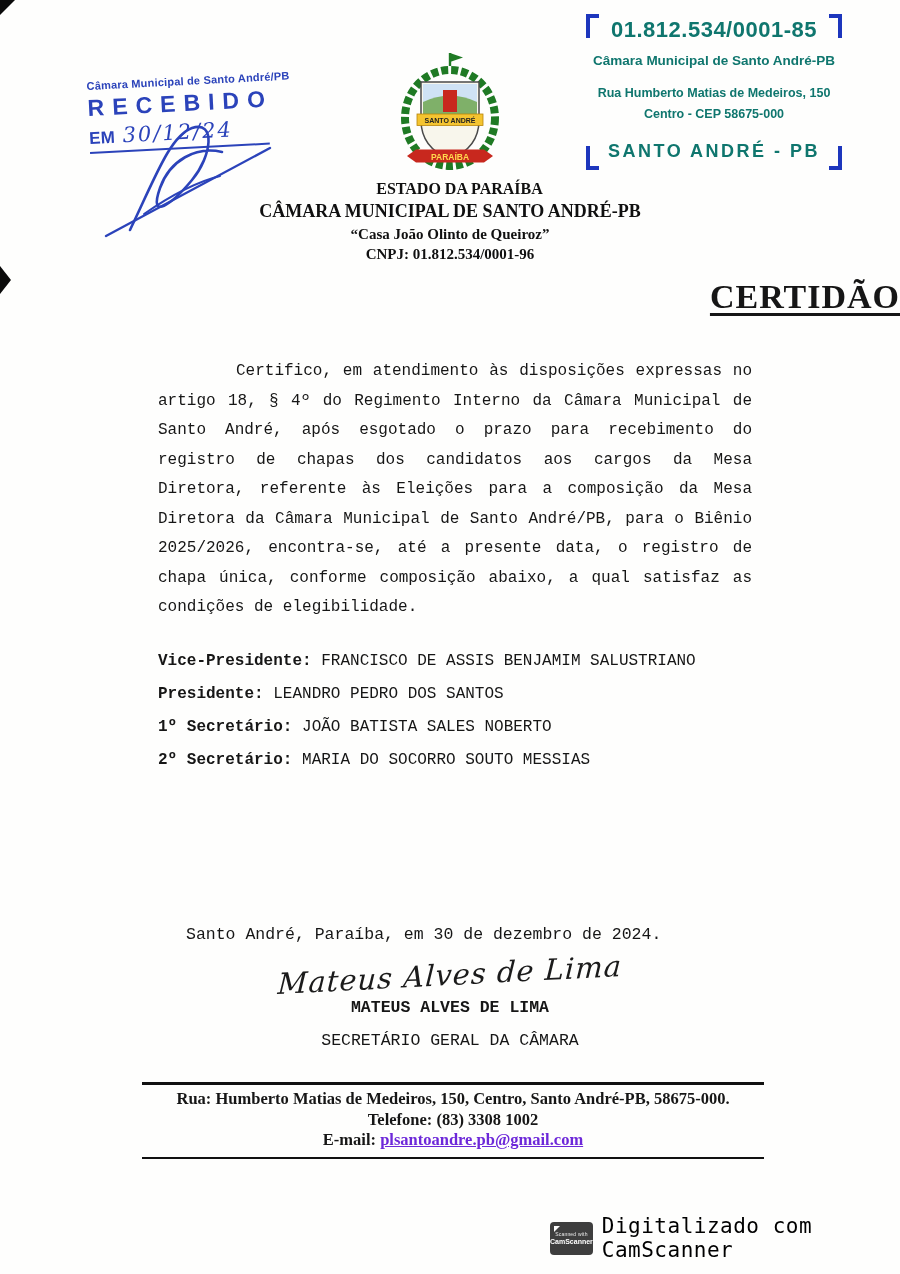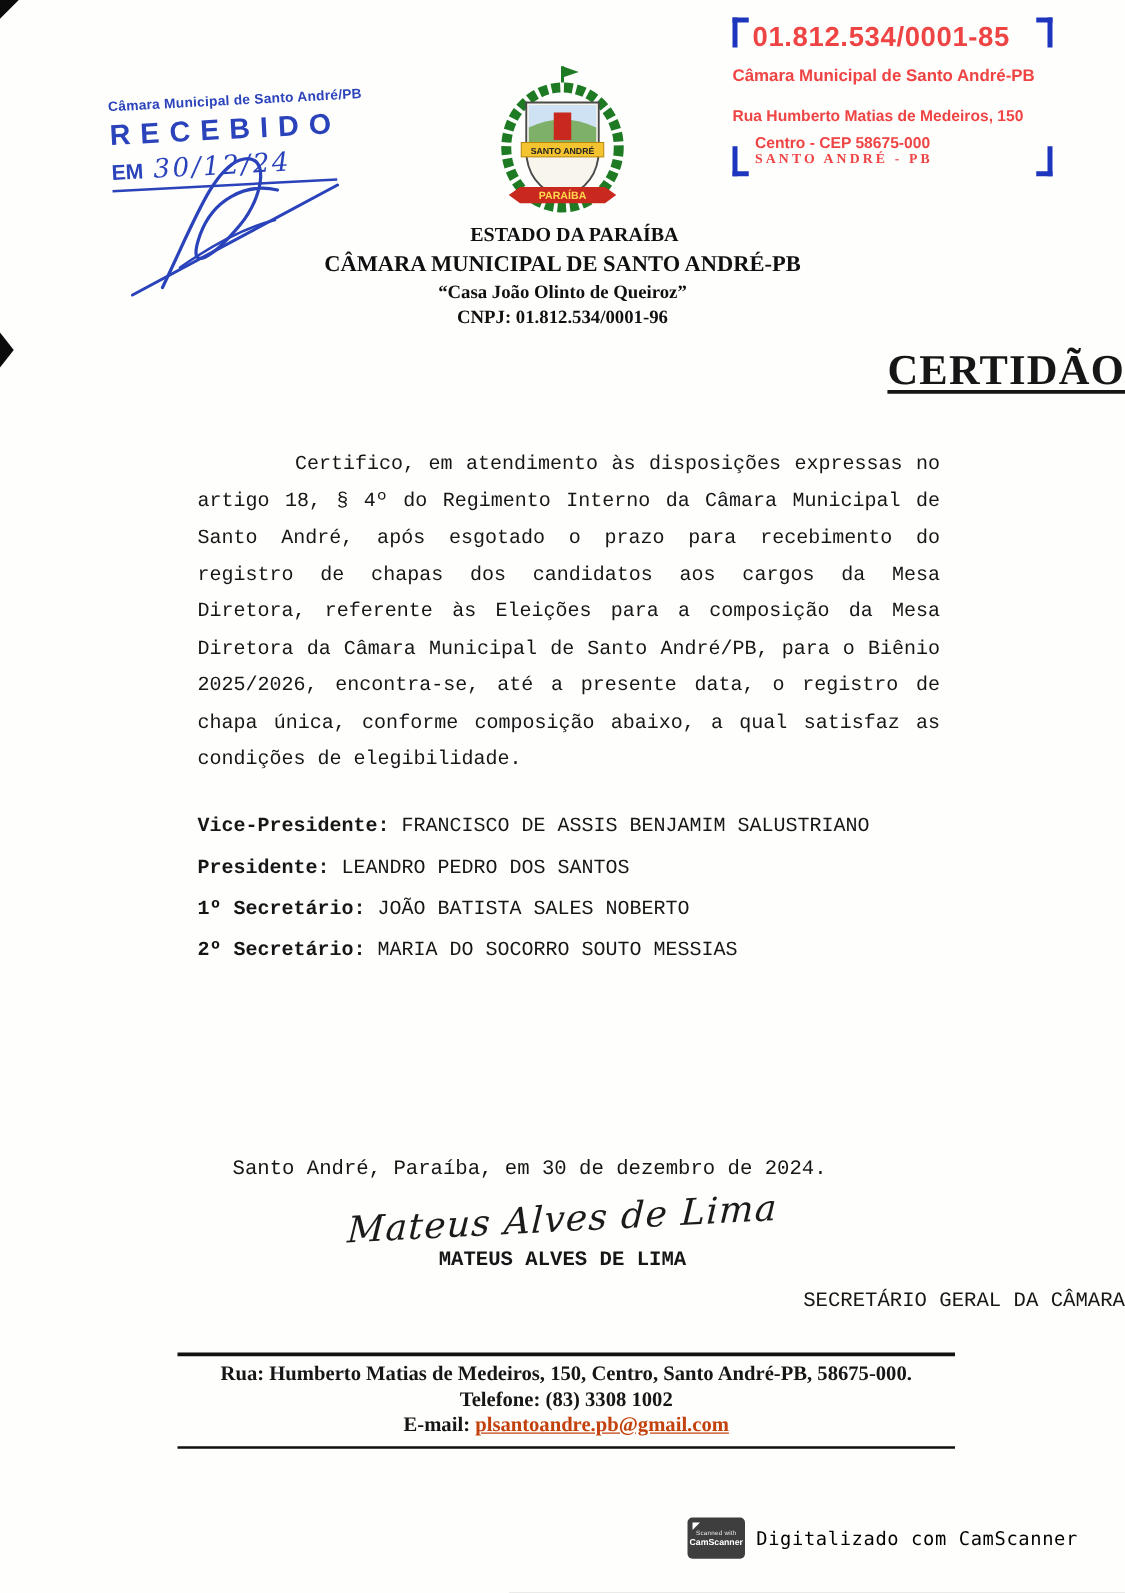--- a/index.html
+++ b/index.html
@@ -18,34 +18,34 @@
     transform:rotate(-3deg); font-family:"Liberation Sans", sans-serif; }
   .rs-org { font-size:11px; font-weight:bold; letter-spacing:0.2px; }
   .rs-label { font-size:23px; font-weight:bold; letter-spacing:8px; margin-top:3px; }
   .rs-em-row { font-size:17px; font-weight:bold; margin-top:3px; width:180px;
     border-bottom:2px solid #2b43ba; padding-bottom:3px; }
   .rs-date { font-family:"DejaVu Serif", serif; font-style:italic; font-weight:normal;
     font-size:21px; margin-left:8px; letter-spacing:2px; }
   .rs-sig-svg { position:absolute; left:100px; top:118px; }
 
   
-  .reg-stamp { position:absolute; left:586px; top:14px; width:256px; color:#ef4444;
-    text-align:left; font-family:"Liberation Sans", sans-serif; }
+  .reg-stamp { position:absolute; left:586px; top:14px; width:256px; color:#0f766e;
+    text-align:center; font-family:"Liberation Sans", sans-serif; }
   .cb { position:absolute; width:13px; height:24px; border-color:#1d36bd; }
   .cb-tl { left:0; top:0; border-left:4px solid #1d36bd; border-top:4px solid #1d36bd; }
   .cb-tr { right:0; top:0; border-right:4px solid #1d36bd; border-top:4px solid #1d36bd; }
   .cb-bl { left:0; bottom:0; border-left:4px solid #1d36bd; border-bottom:4px solid #1d36bd; }
   .cb-br { right:0; bottom:0; border-right:4px solid #1d36bd; border-bottom:4px solid #1d36bd; }
   .reg-number-wrap { position:relative; padding:3px 16px 5px; }
   .reg-number { font-size:22px; font-weight:bold; letter-spacing:0.5px; }
   .reg-org { font-size:13.5px; font-weight:bold; margin-top:5px; }
   .reg-street { font-size:12.5px; font-weight:bold; margin-top:18px; }
   .reg-bottom { position:relative; margin-top:4px; padding:3px 18px 8px; }
   .reg-district { font-size:12.5px; font-weight:bold; }
-  .reg-city { font-size:11px; font-weight:bold; letter-spacing:2.5px; margin-top:0;font-family:Liberation Serif, serif; }
+  .reg-city { font-size:18px; font-weight:bold; letter-spacing:2.5px; margin-top:20px; }
 
   
   .crest { position:absolute; left:50%; top:50px; transform:translateX(-50%); }
 
   
   .letterhead { position:absolute; top:180px; left:0; width:100%; text-align:center;
     font-weight:bold; color:#101010; }
   .lh-state { font-size:16px;padding-left:19px; }
   .lh-chamber { font-size:18px; margin-top:3px; }
   .lh-house { font-size:15px; margin-top:4px; }
@@ -66,39 +66,39 @@
   .members strong { font-weight:bold; }
   .affirmation { position:absolute; left:236px; top:855px; font-size:16.5px; }
   .dateline { position:absolute; left:186px; top:925px; font-size:16.5px; }
 
   
   .signature-script { position:absolute; left:0; top:958px; width:100%; text-align:center;
     font-family:"DejaVu Serif", serif; font-style:italic; font-size:29px; color:#1b1b1b;
     transform:rotate(-3deg) skewX(-6deg); letter-spacing:1px; }
   .signer-name { position:absolute; left:0; top:998px; width:100%; text-align:center;
     font-size:16.5px; font-weight:bold; }
-  .signer-role { position:absolute; left:0; top:1031px; width:100%; text-align:right;
+  .signer-role { position:absolute; left:0; top:1031px; width:100%; text-align:center;
     font-size:16.5px; }
 
   
   .footer { position:absolute; left:142px; top:1082px; width:622px; text-align:center;
     border-top:3px solid #111; border-bottom:2.5px solid #111;
     font-weight:bold; font-size:16.5px; line-height:20.5px; padding:4px 0 6px; }
-  .footer a { color:#c2410c; text-decoration:underline; font-weight:bold; }
+  .footer a { color:#6d28d9; text-decoration:underline; font-weight:bold; }
 
   
   .scan-caption { position:absolute; left:550px; top:1214px; display:flex; align-items:center; gap:9px; }
   .cs-badge { width:46px; height:33px; background:#3e3e3e; border-radius:4px; color:#fff;
     display:flex; flex-direction:column; align-items:center; justify-content:center;
     font-family:"Liberation Sans", sans-serif; position:relative; }
   .cs-badge .cs-top { font-size:5px; letter-spacing:0.2px; opacity:0.9; }
   .cs-badge .cs-brand { font-size:7px; font-weight:bold; margin-top:1px; }
   .cs-tri { position:absolute; left:4px; top:4px; width:0; height:0;
     border-left:6px solid #fff; border-bottom:6px solid transparent; }
-  .cs-text { font-family:"DejaVu Sans Mono", monospace; font-size:15px; color:#000; letter-spacing:0.5px; }
+  .cs-text { font-family:"DejaVu Sans Mono", monospace; font-size:21px; color:#000; letter-spacing:0.5px; }
 </style>
 </head>
 <body>
 
 <div class="page">
 
   <div class="artifact-corner"></div>
   <div class="artifact-left"></div>
 
   <div class="received-stamp">

